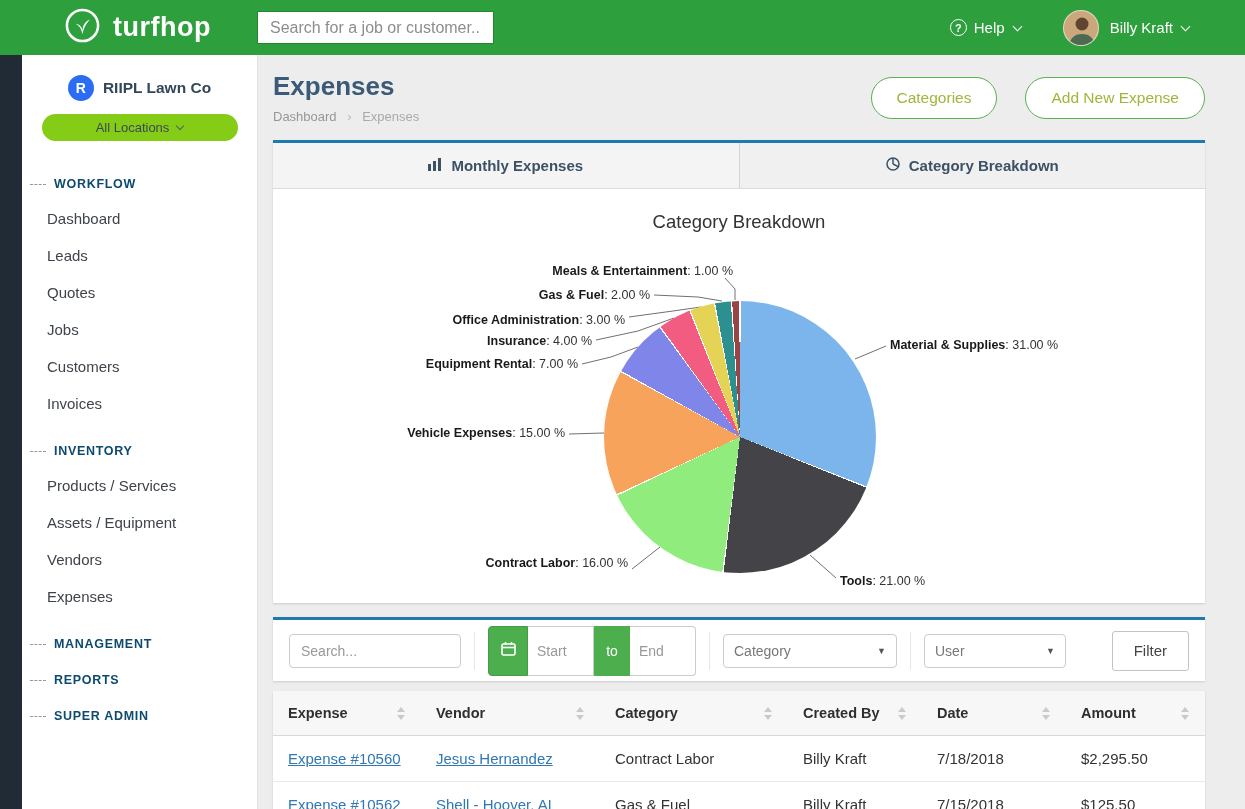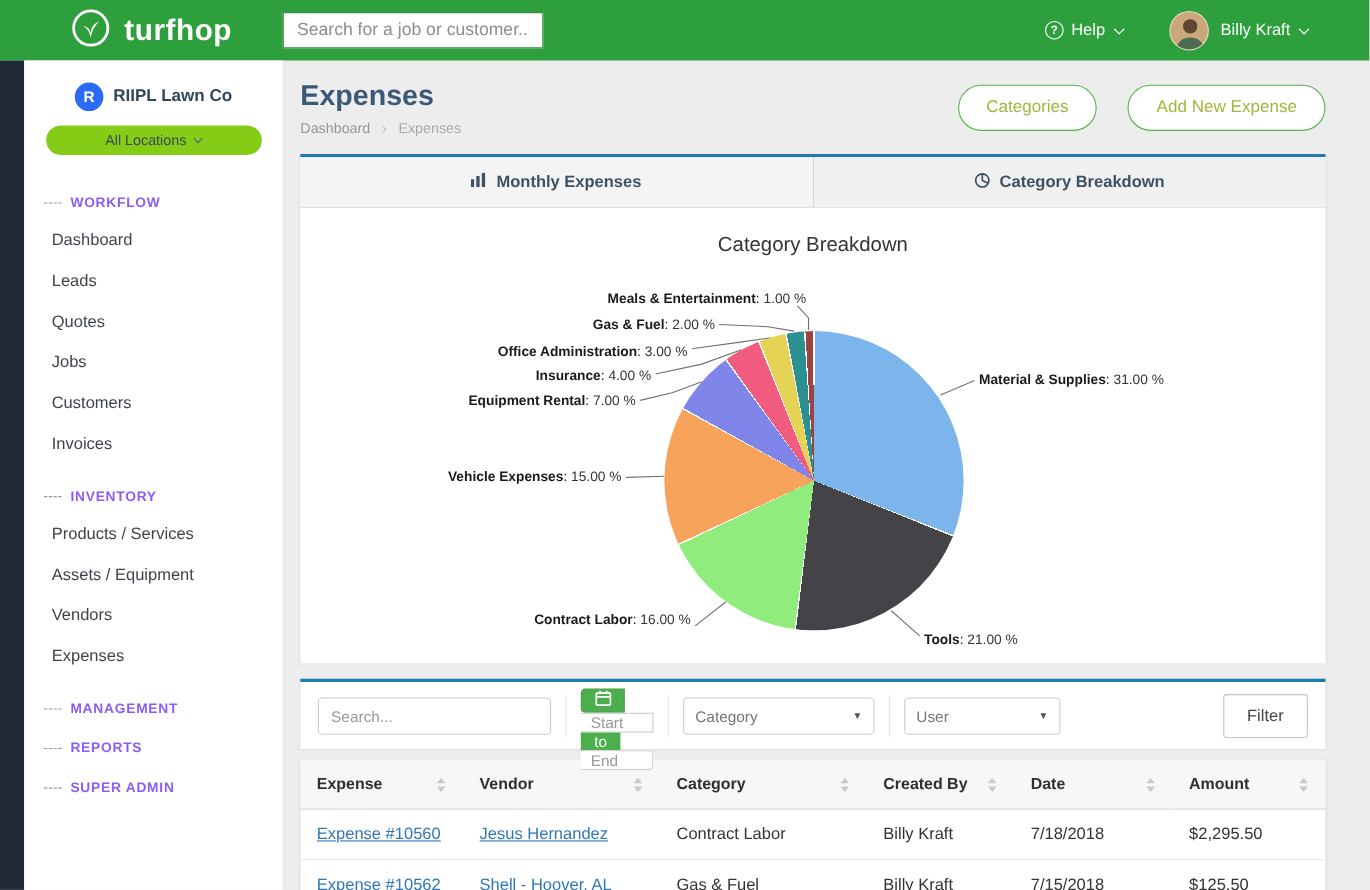--- a/index.html
+++ b/index.html
@@ -61,22 +61,22 @@
     width:196px; height:27px; margin:0 auto; background:#84cc16; border-radius:14px;
     display:flex; align-items:center; justify-content:center; font-size:13px; color:#3d4852; cursor:pointer;
   }
   .loc-pill .chev-dark {
     display:inline-block; width:6px; height:6px;
     border-right:1.5px solid #51606e; border-bottom:1.5px solid #51606e;
     transform:rotate(45deg); margin-left:8px; margin-top:-3px;
   }
   .nav { padding-top:14px; }
   .nav-section {
-    display:flex; align-items:center; color:#8b5cf6; font-weight:700;
-    font-size:12.5px; letter-spacing:.7px; margin:22px 0 9px 18px;
+    display:flex; align-items:center; color:#0c4a6e; font-weight:700;
+    font-size:12.5px; letter-spacing:.7px; margin:22px 0 9px 8px;
   }
   .nav-section::before { content:""; width:16px; border-top:1px dashed #8d9aa8; margin-right:8px; }
   .nav-item { padding:10px 0 10px 25px; font-size:15px; color:#3f434a; cursor:pointer; }
 
   
   .page-head { display:flex; align-items:center; justify-content:space-between; margin-top:2px; }
   .page-title { color:#3b5a77; font-size:26px; font-weight:600; margin:0; }
   .breadcrumb { margin-top:7px; font-size:13px; color:#a9a9a9; }
   .breadcrumb .bc-link { color:#979797; cursor:pointer; }
   .breadcrumb .bc-sep { margin:0 7px; color:#b9b9b9; }
@@ -114,25 +114,25 @@
   .plabel { position:absolute; font-size:12.5px; color:#333; white-space:nowrap; }
   .plabel b { color:#1a1a1a; }
   .plabel b::after { content:": "; font-weight:400; }
 
   
   .filter-bar {
     margin-top:14px; height:64px; display:flex; align-items:center; padding:0 16px;
   }
   .f-div { width:1px; height:38px; background:#e6e6e6; margin:0 13px; }
   .f-search {
-    width:212px; height:34px; border:1px solid #ccc; border-radius:4px; padding:0 11px;
+    width:172px; height:34px; border:1px solid #ccc; border-radius:4px; padding:0 11px;
     font-size:14px; color:#555; outline:none; font-family:"Liberation Sans", sans-serif;
   }
   .f-search::placeholder { color:#999; }
-  .date-group { display:flex; align-items:stretch; height:50px;flex-direction:column; }
+  .date-group { display:flex; align-items:stretch; height:50px; }
   .cal-btn {
     width:40px; background:#4cae4c; border:1px solid #449d44; border-radius:4px 0 0 4px;
     display:flex; align-items:center; justify-content:center; cursor:pointer;
   }
   .d-input {
     width:66px; border:1px solid #ccc; border-left:none; padding:0 9px; font-size:14px;
     outline:none; font-family:"Liberation Sans", sans-serif; color:#555;
   }
   .d-input::placeholder { color:#999; }
   .to-badge {

